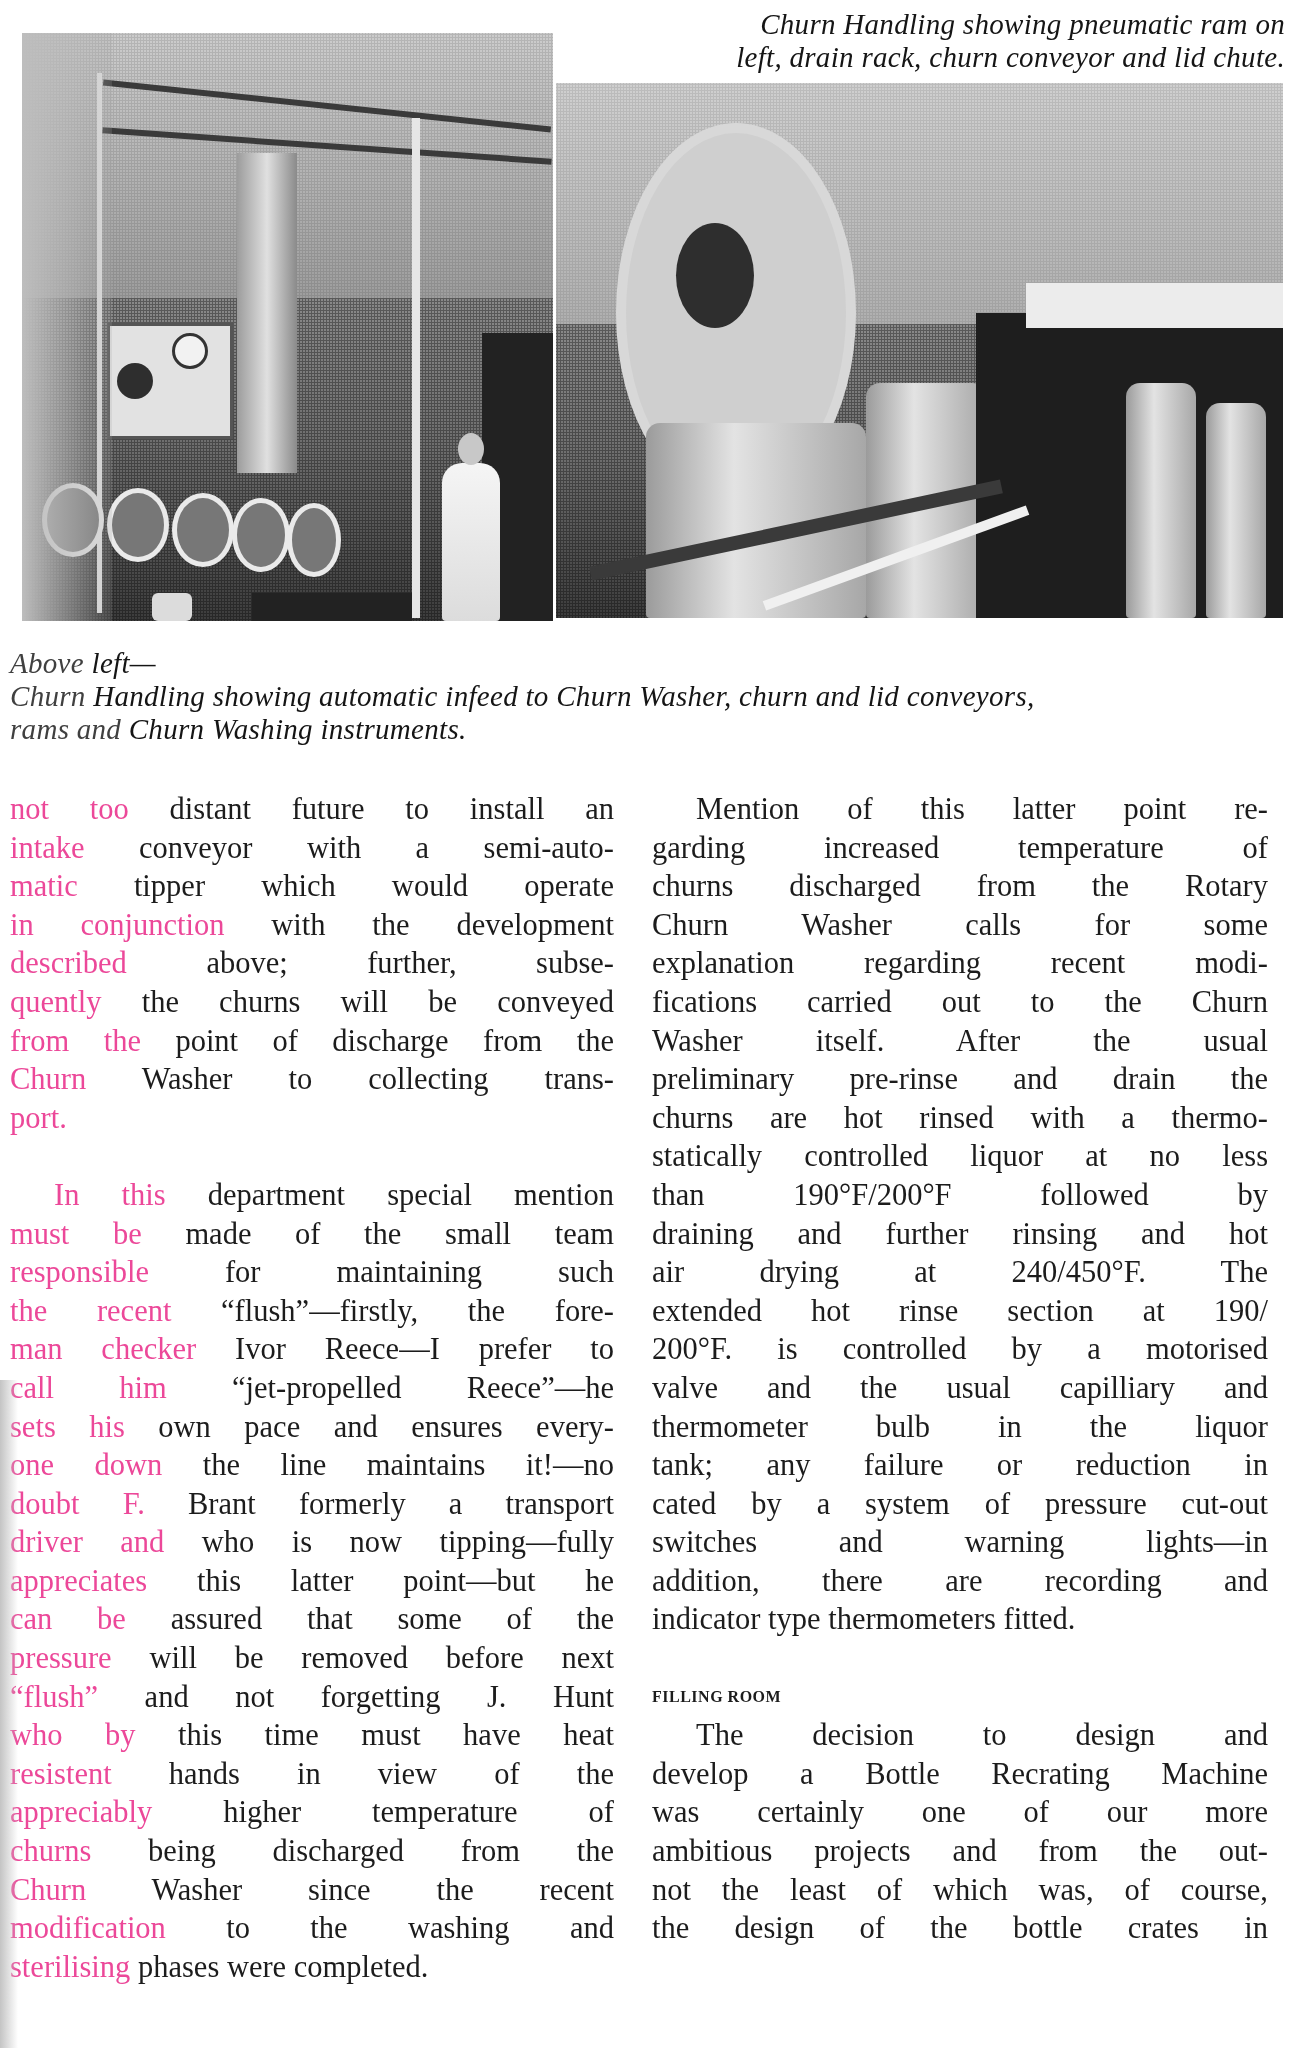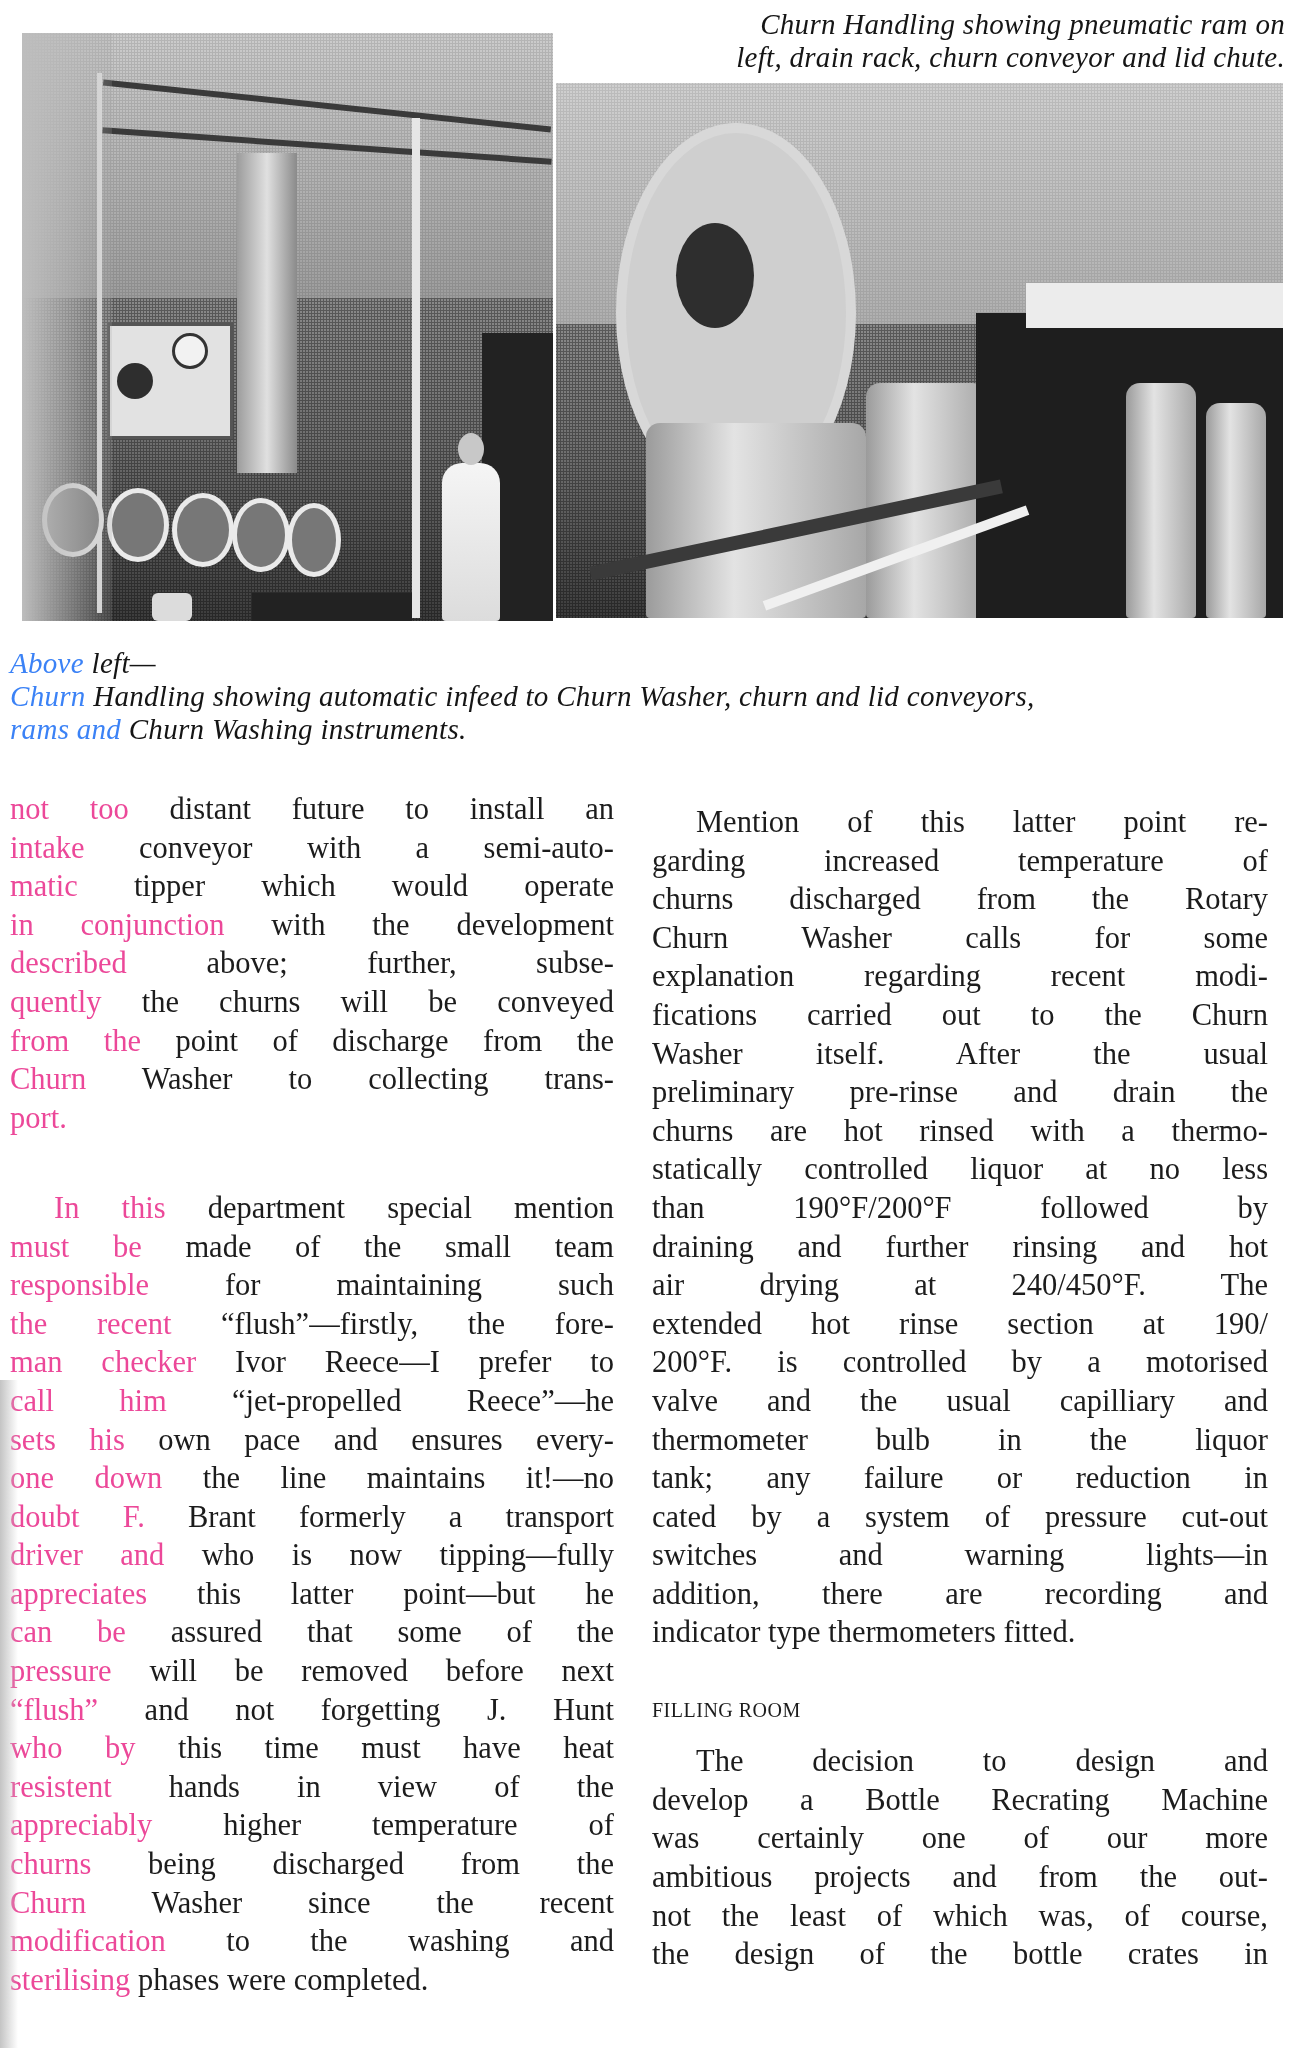--- a/index.html
+++ b/index.html
@@ -34,33 +34,33 @@
   .pr-tank { background: linear-gradient(90deg, #9b9b9b, #e3e3e3 40%, #a7a7a7); border-radius: 14px 14px 4px 4px; }
   .pr-rack { background: #1e1e1e; }
   .pr-light { background: #ececec; }
 
   .caption {
     position: absolute; font-style: italic; font-family: "Liberation Serif", serif;
     color: #151515; letter-spacing: 0.3px;
   }
   #caption-right { left: 585px; top: 8px; width: 700px; font-size: 29px; line-height: 33px; text-align: right; }
   #caption-bottom { left: 10px; top: 647px; width: 1270px; font-size: 29px; line-height: 33px; }
-  #caption-bottom .faded { color: #3b82f6; filter: blur(0.6px); }
+  #caption-bottom .faded { color: #404040; filter: blur(0.6px); }
 
   .col {
     position: absolute; font-size: 30.5px; line-height: 38.6px; text-align: justify;
     text-align-last: justify; color: #1c1c1c;
   }
   .col .line { display: block; white-space: nowrap; text-align-last: justify; }
   .col .line.last { text-align-last: left; }
   .col .gap { display: block; height: 38.6px; }
   #col-left { left: 10px; top: 790px; width: 604px; }
   #col-right { left: 652px; top: 790px; width: 616px; }
-  .indent { padding-left: 44px; margin-top: 13px; }
-  .heading { font-weight: normal; font-size: 20px; letter-spacing: 0.5px; text-align-last: left !important; }
+  .indent { padding-left: 44px; }
+  .heading { font-weight: bold; font-size: 16px; letter-spacing: 0.5px; text-align-last: left !important; }
   .faded-edge { color: #ec4899; filter: blur(0.7px); }
 
   .gutter-shadow {
     position: absolute; left: 0; top: 1380px; width: 18px; height: 668px;
     background: linear-gradient(90deg, #c4c4c4, rgba(255,255,255,0));
   }
 </style>
 </head>
 <body>
 

